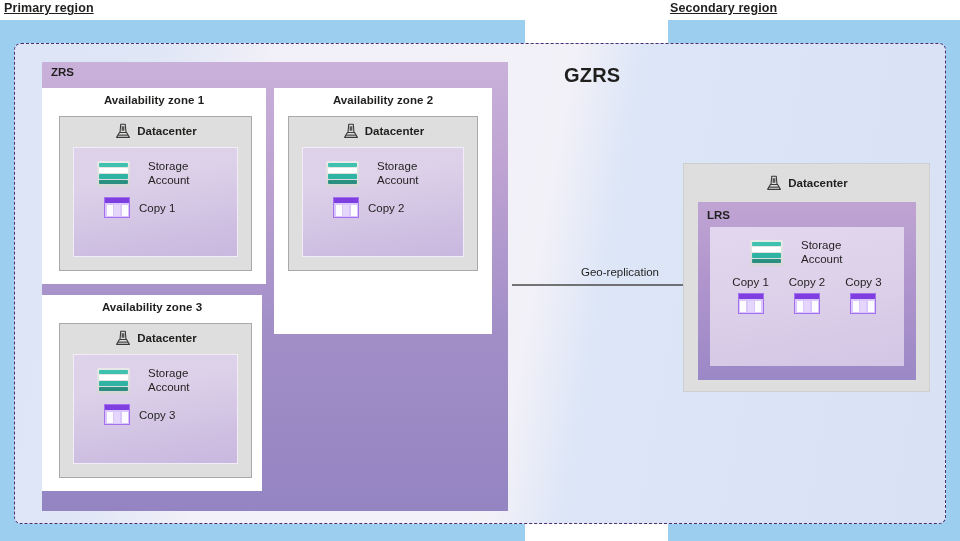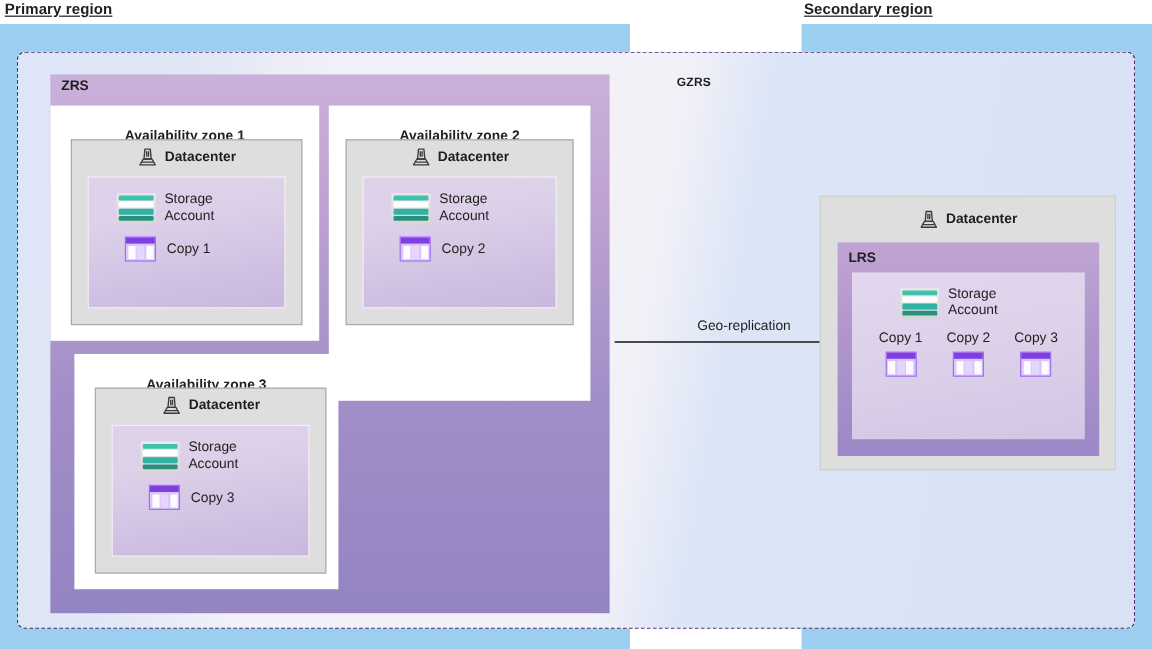--- a/index.html
+++ b/index.html
@@ -29,45 +29,45 @@
   
   #gzrs-box{
     position:absolute;left:14px;top:43px;width:932px;height:481px;
     border:1.4px dashed #4b2e6e;
     border-radius:7px;
     box-sizing:border-box;
     background:linear-gradient(100deg,#dde5f6 0%,#dfe6f6 14%,#f2f0f8 26%,#f3f1f8 55%,#dde6f7 62%,#d9e2f5 100%);
   }
   #gzrs-title{
     position:absolute;left:564px;top:64px;
-    font-size:10px;font-weight:bold;color:#201f1e;
+    font-size:20px;font-weight:bold;color:#201f1e;
     letter-spacing:.2px;
   }
 
   
   #zrs-box{
     position:absolute;left:42px;top:62px;width:466px;height:449px;
     background:linear-gradient(180deg,#c9b1da 0%,#bfa4d3 22%,#a38fc8 58%,#9484c2 100%);
     box-sizing:border-box;
   }
   #zrs-title{
     position:absolute;left:51px;top:66px;
     font-size:11.5px;font-weight:bold;color:#201f1e;
   }
 
   
   .az-box{position:absolute;background:#ffffff;box-sizing:border-box;}
   #az1{left:42px;top:88px;width:224px;height:196px;}
   #az2{left:274px;top:88px;width:218px;height:246px;}
-  #az3{left:42px;top:295px;width:220px;height:196px;margin-left:20px;}
+  #az3{left:42px;top:295px;width:220px;height:196px;}
 
   .az-title{
     text-align:center;
     font-size:11.5px;font-weight:bold;color:#201f1e;
-    padding-top:20px;
+    padding-top:6px;
     letter-spacing:.05px;
   }
 
   
   .dc-box{
     position:absolute;
     background:#dedede;
     border:1px solid #a9a9a9;
     box-sizing:border-box;
   }
@@ -83,21 +83,21 @@
 
   
   .sa-panel{
     position:absolute;left:13px;top:30px;right:13px;bottom:13px;
     background:linear-gradient(170deg,#ded2ea 0%,#ddd1e9 30%,#cfc0e2 75%,#c9b8df 100%);
     border:1px solid #f1ecf7;
     box-sizing:border-box;
   }
 
   .sa-row{
-    display:flex;align-items:center;gap:7px;
+    display:flex;align-items:center;gap:18px;
     padding:12px 0 0 23px;
   }
   .sa-text{font-size:11.5px;line-height:13.5px;color:#201f1e;}
 
   .copy-row{
     display:flex;align-items:center;gap:9px;
     padding:10px 0 0 30px;
   }
   .copy-text{font-size:11.5px;color:#201f1e;}
 

